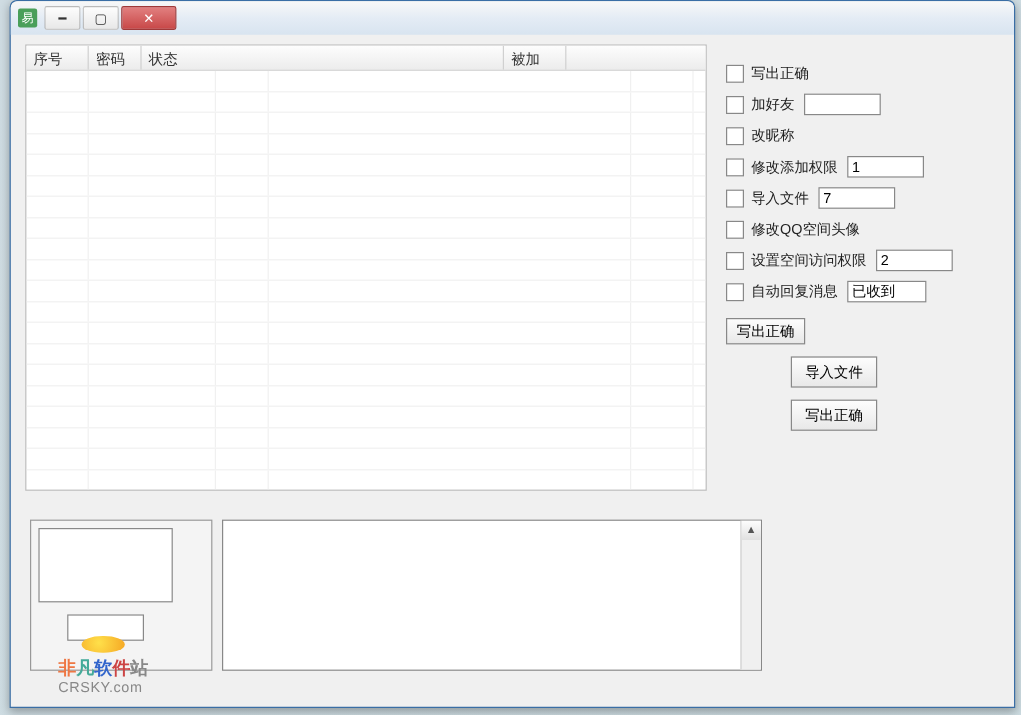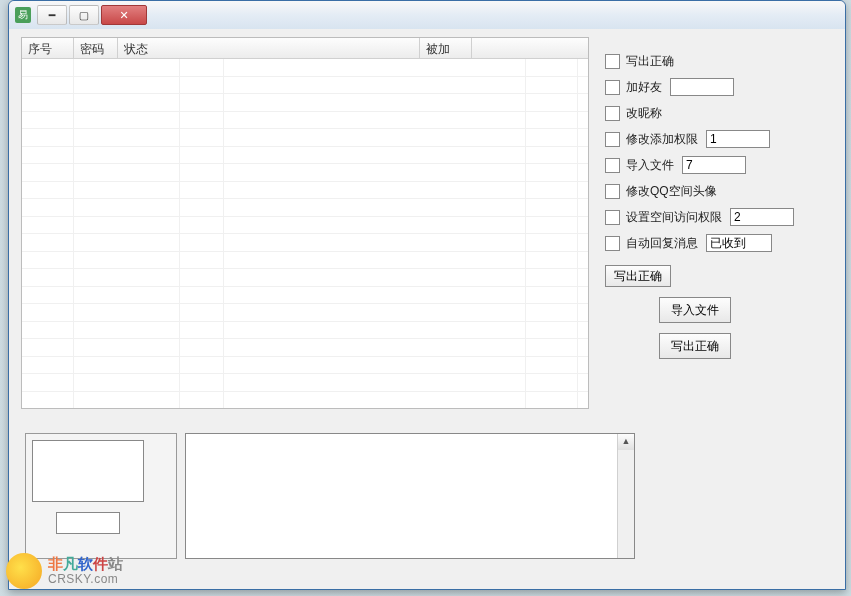--- a/index.html
+++ b/index.html
@@ -191,27 +191,28 @@
 }
 .log-scroll .arrow {
   width: 16px; height: 16px;
   background: linear-gradient(to bottom,#fdfdfd,#e0e0e0);
   text-align: center; line-height: 14px;
   font-size: 9px;
   color: #555;
 }
 .watermark {
   position: absolute;
-  left: 0; bottom: 0;
+  left: 0; bottom: 16px;
   width: 160px; height: 50px;
   display: flex;
   align-items: center;
   gap: 6px;
   padding-left: 6px;
   pointer-events: none;
+  flex-direction: column;
 }
 .wm-icon {
   width: 36px; height: 36px;
   border-radius: 50%;
   background: radial-gradient(circle at 40% 40%, #ffe04a, #f5a623);
   position: relative;
 }
 .wm-text { display: flex; flex-direction: column; line-height: 1.1; }
 .wm-cn { font-size: 15px; font-weight: bold; }
 .wm-cn .c0{color:#e74;} .wm-cn .c1{color:#4a9;} .wm-cn .c2{color:#36c;} .wm-cn .c3{color:#c44;} .wm-cn .c4{color:#888;}

